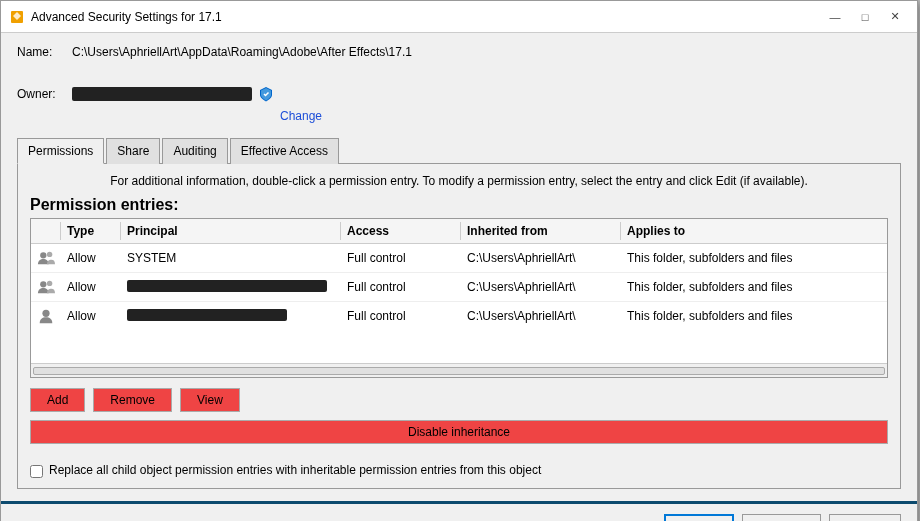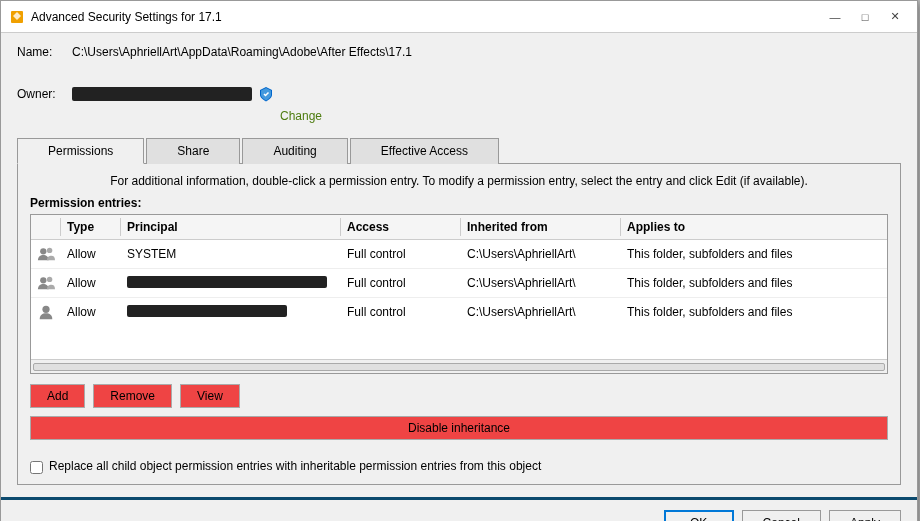--- a/index.html
+++ b/index.html
@@ -89,42 +89,42 @@
     }
     .owner-redacted {
       display: inline-block;
       width: 180px;
       height: 14px;
       background: #222;
       border-radius: 2px;
       vertical-align: middle;
     }
     .change-link {
-      color: #4d7c0f;
+      color: #1d4ed8;
       cursor: pointer;
       text-decoration: none;
       display: flex;
       align-items: center;
       gap: 4px;
       margin-top: 44px;
     }
     .shield-icon {
       width: 16px;
       height: 16px;
     }
 
     
     .tabs-bar {
       display: flex;
       border-bottom: 1px solid #999;
       margin-top: 8px;
       margin-bottom: 0;
     }
     .tab {
-      padding: 5px 30px;
+      padding: 5px 10px;
       border: 1px solid #999;
       border-bottom: none;
       background: #e0e0e0;
       cursor: pointer;
       font-size: 12px;
       margin-right: 2px;
       position: relative;
       bottom: -1px;
     }
     .tab.active {
@@ -143,21 +143,21 @@
       display: flex;
       flex-direction: column;
     }
     .info-text {
       font-size: 12px;
       color: #000;
       margin-bottom: 8px;
       text-align: center;
     }
     .entries-label {
-      font-size: 12px;
+      font-size: 16px;
       font-weight: bold;
       margin-bottom: 4px;
     }
     .table-container {
       border: 1px solid #999;
       background: #fff;
       flex: 1;
       overflow: hidden;
       display: flex;
       flex-direction: column;

